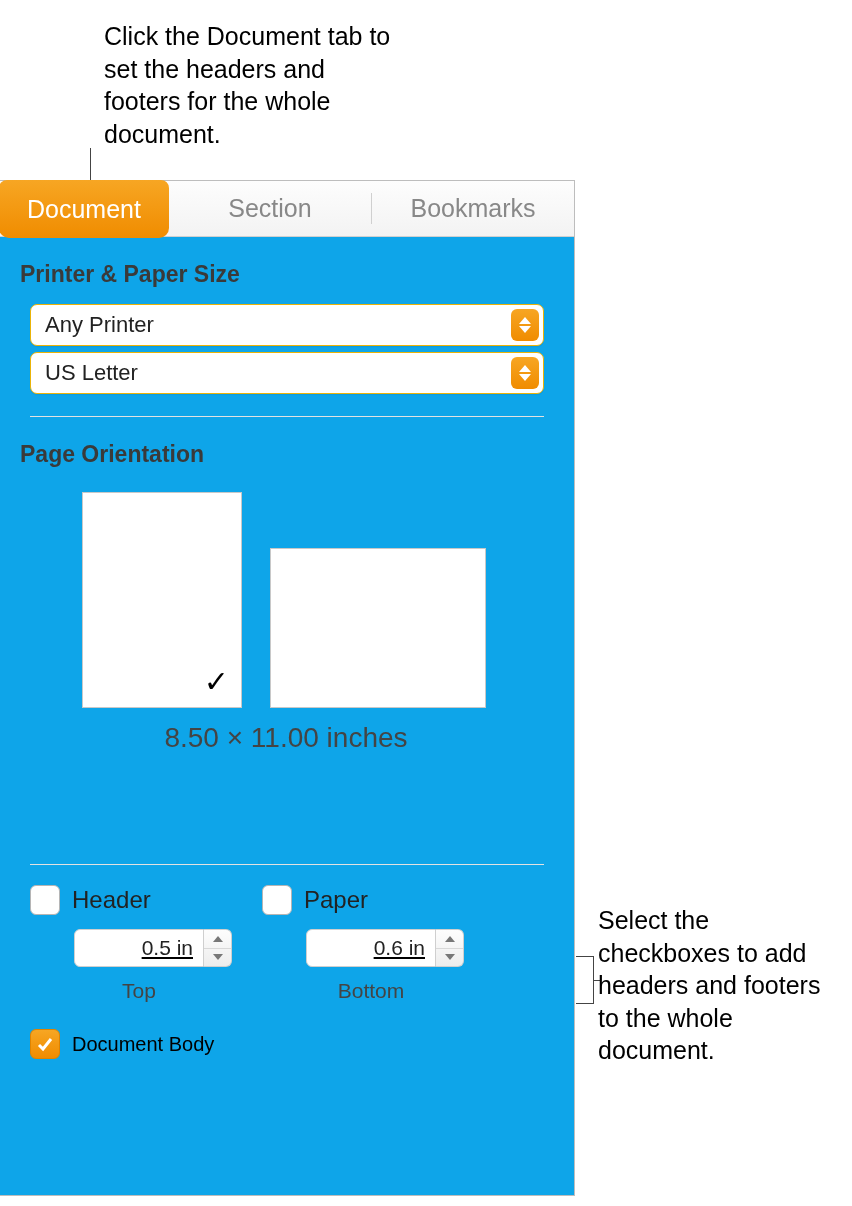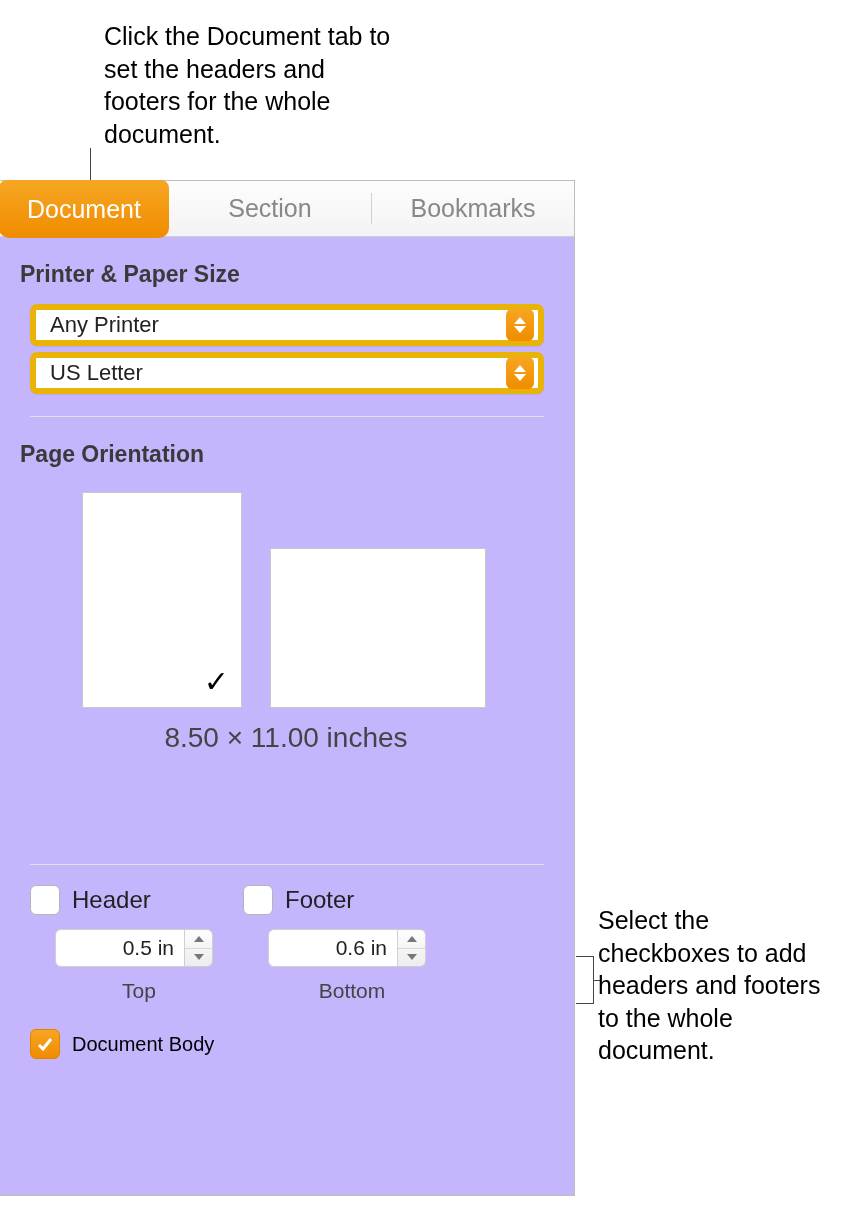--- a/index.html
+++ b/index.html
@@ -30,21 +30,21 @@
     background: #444;
   }
   .panel {
     position: absolute;
     top: 180px;
     left: 0;
     width: 575px;
     height: 1016px;
     border: 1px solid #bdbdbd;
     border-left: none;
-    background: #c4b5fd;
+    background: #0ea5e9;
   }
   .tabs {
     display: flex;
     align-items: stretch;
     height: 56px;
     border-bottom: 1px solid #d0d0d0;
     background: linear-gradient(#fdfdfd, #f3f3f3);
   }
   .tab {
     display: flex;
@@ -73,21 +73,21 @@
   }
   .section-title {
     font-size: 23px;
     font-weight: 700;
     color: #3a3a3a;
     padding: 24px 30px 10px 20px;
   }
   .popup {
     margin: 6px 30px;
     height: 42px;
-    border: 6px solid #eab308;
+    border: 1px solid #eab308;
     border-radius: 7px;
     display: flex;
     align-items: center;
     padding: 0 4px 0 14px;
     font-size: 22px;
     color: #222;
     background: #fff;
     box-shadow: 0 1px 1px rgba(0,0,0,0.06);
     cursor: pointer;
     position: relative;
@@ -165,23 +165,24 @@
     justify-content: center;
   }
   .chk.checked {
     background: linear-gradient(#f7a623, #f08c00);
     border-color: #e08400;
   }
   .chk.checked svg { display: block; }
   .chk svg { display: none; }
   .stepper-row {
     margin-top: 14px;
-    margin-left: 25px;
-    display: flex;
-    align-items: center;
+    margin-left: 44px;
+    display: flex;
+    align-items: center;
+    text-decoration: underline;
   }
   .stepper-input {
     width: 130px;
     height: 38px;
     border: 1px solid #cfcfcf;
     border-radius: 6px 0 0 6px;
     font-size: 21px;
     text-align: right;
     padding: 0 10px;
     color: #222;
@@ -323,21 +324,21 @@
         </div>
       </div>
       <div class="stepper-sublabel">Top</div>
     </div>
 
     <div class="hf-col">
       <div class="chk-line">
         <div class="chk">
           
         </div>
-        <span>Footer</span>
+        <span>Paper</span>
       </div>
       <div class="stepper-row">
         <input class="stepper-input" value="0.6 in" style="">
         <div class="stepper-btns">
           <div class="stepper-half">
               <svg width="10" height="6" viewBox="0 0 10 6">
                 <polygon points="5,0 10,6 0,6" fill="#777"></polygon>
               </svg>
             </div>
           <div class="stepper-half">

